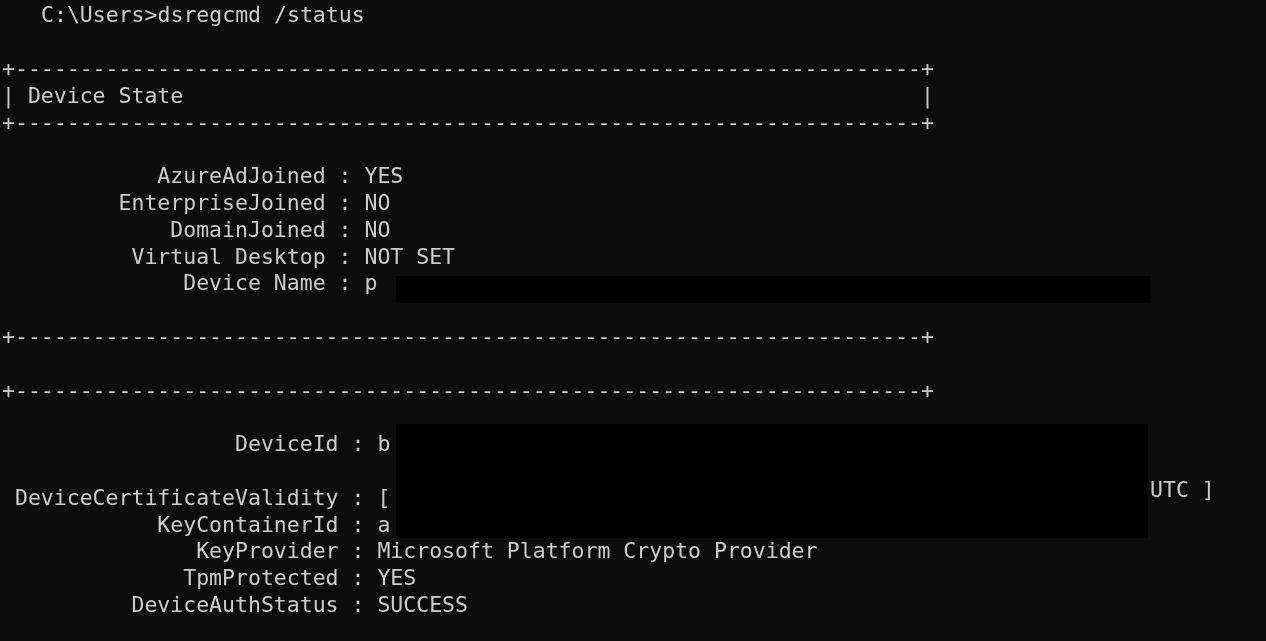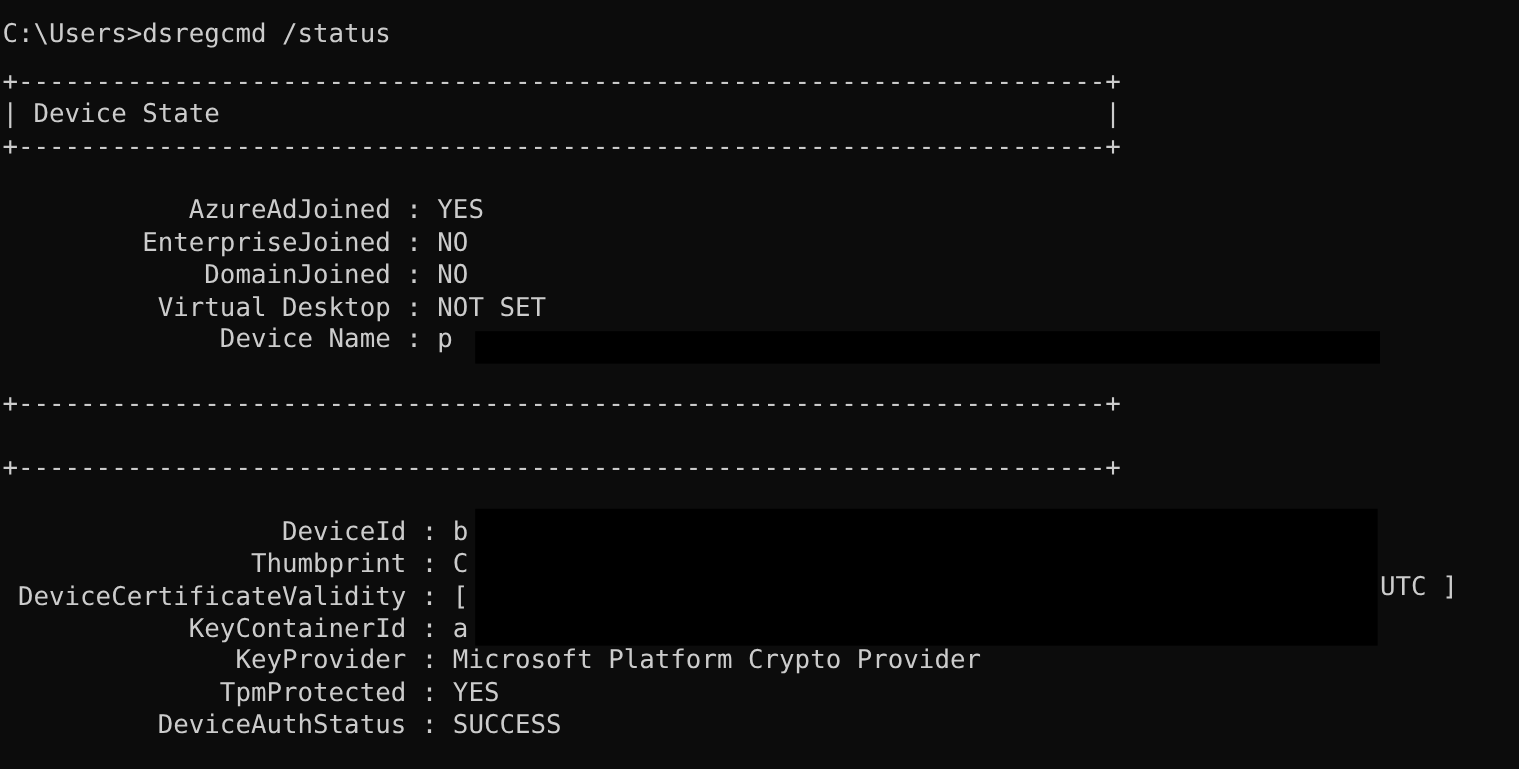--- a/index.html
+++ b/index.html
@@ -40,21 +40,21 @@
     position: absolute;
     background: #000000;
     z-index: 5;
   }
 </style>
 </head>
 <body>
 
 <div id="terminal">
 
-  <div class="row" style="top:16px;">C:\Users&gt;dsregcmd /status</div>
+  <div class="row" style="top:2px;margin-left:39px;">C:\Users&gt;dsregcmd /status</div>
 
   <div class="row" style="top:56px;">+----------------------------------------------------------------------+</div>
 
   <div class="row" style="top:82.8px;">| Device State                                                         |</div>
 
   <div class="row" style="top:109.6px;">+----------------------------------------------------------------------+</div>
 
   <div class="row" style="top:163.2px;"><span class="seg">            AzureAdJoined : </span><span class="seg">YES</span></div>
 
   <div class="row" style="top:190px;"><span class="seg">         EnterpriseJoined : </span><span class="seg">NO</span></div>
@@ -65,21 +65,20 @@
 
   <div class="row" style="top:270.4px;"><span class="seg">              Device Name : </span><span class="seg">p</span></div>
 
   <div class="row" style="top:324px;">+----------------------------------------------------------------------+</div>
 
 
   <div class="row" style="top:377.6px;">+----------------------------------------------------------------------+</div>
 
   <div class="row" style="top:431.2px;"><span class="seg">                  DeviceId : </span><span class="seg">b</span></div>
 
-  <div class="row" style="top:458px;"><span class="seg">                Thumbprint : </span><span class="seg">C</span></div>
 
   <div class="row" style="top:484.8px;"><span class="seg"> DeviceCertificateValidity : </span><span class="seg">[</span></div>
 
   <div class="row" style="top:477px; left:1150px;">UTC ]</div>
 
   <div class="row" style="top:511.6px;"><span class="seg">            KeyContainerId : </span><span class="seg">a</span></div>
 
   <div class="row" style="top:538.4px;"><span class="seg">               KeyProvider : </span><span class="seg">Microsoft Platform Crypto Provider</span></div>
 
   <div class="row" style="top:592px;"><span class="seg">          DeviceAuthStatus : </span><span class="seg">SUCCESS</span></div>

